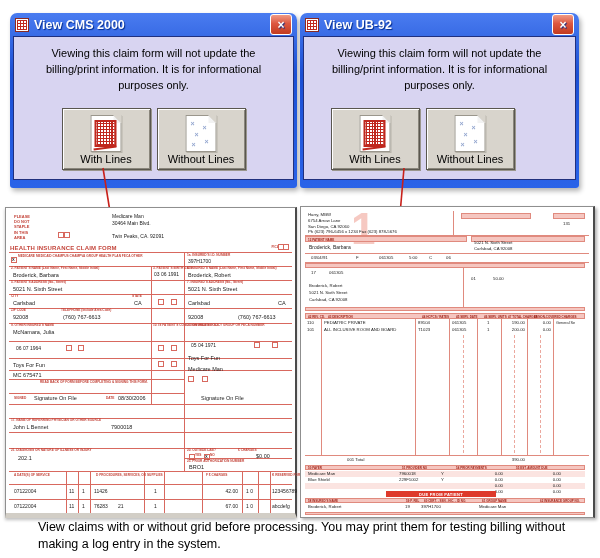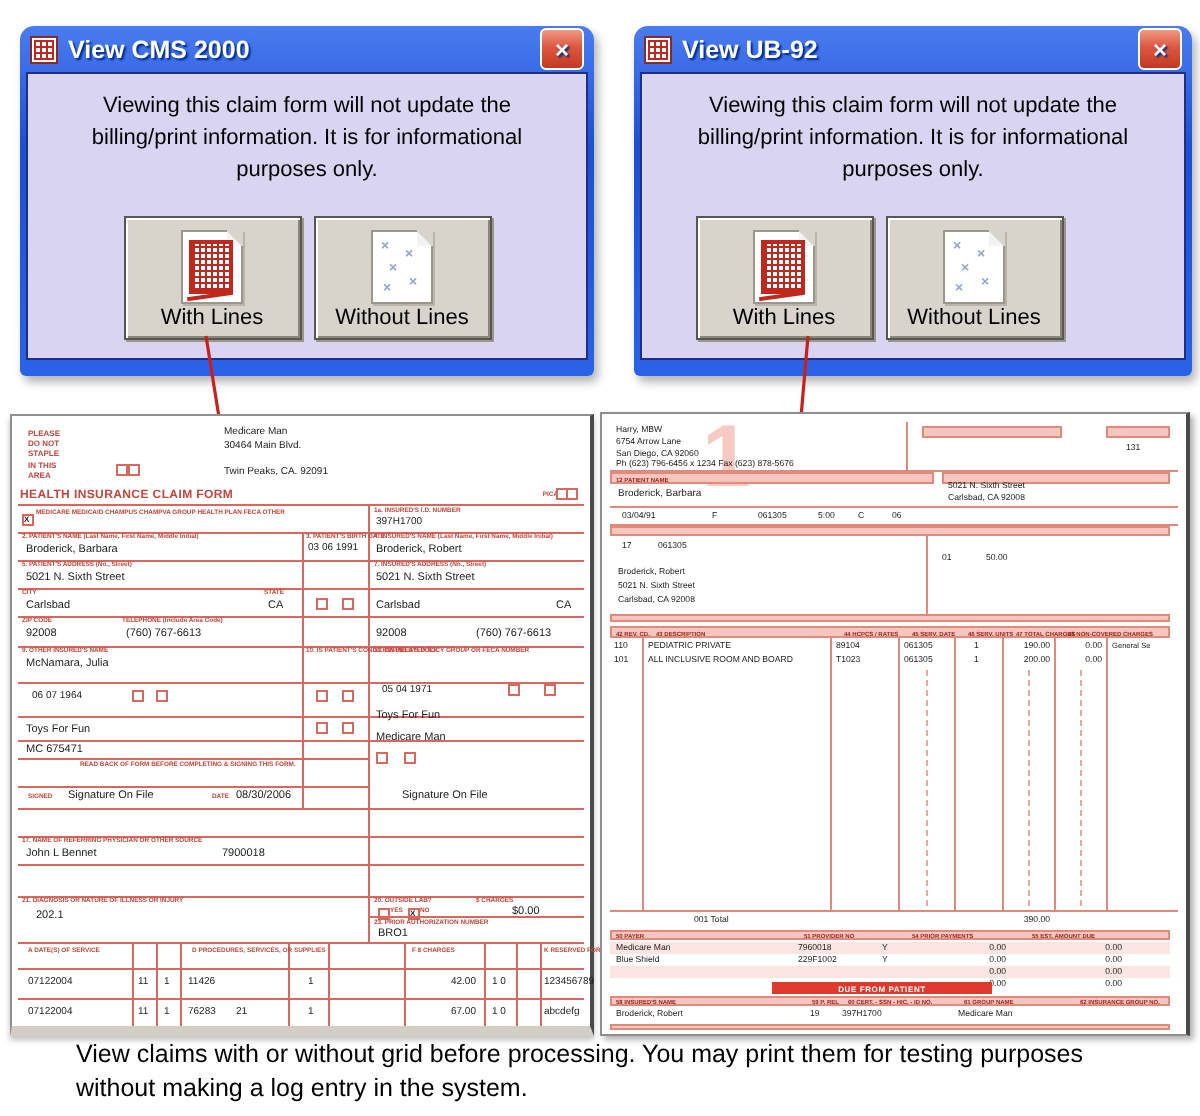--- a/index.html
+++ b/index.html
@@ -97,21 +97,21 @@
           <span class="xmark" style="left:8px;top:15px">×</span>
             <span class="xmark" style="left:18px;top:22px">×</span>
           <span class="xmark" style="left:5px;top:25px">×</span>
         </div>
         <div class="btn-label">Without Lines</div>
       </div>
     </div>
   </div>
 </div>
 
-<div class="xpwin" style="left:317px;top:13px;width:273px;height:172px">
+<div class="xpwin" style="left:300px;top:13px;width:273px;height:172px">
   <div class="titlebar">
     <div class="title-icon"></div>
     <span>View UB-92</span>
     <div class="close-btn">×</div>
   </div>
   <div class="xpbody">
     <div class="dlg-msg">Viewing this claim form will not update the
 billing/print information. It is for informational
 purposes only.</div>
     <div class="btn-row" style="padding-right:34px">
@@ -411,13 +411,13 @@
     <span class="ubl" style="left:176px;top:1px">61 GROUP NAME</span>
     <span class="ubl" style="left:234px;top:1px">62 INSURANCE GROUP NO.</span>
   </div>
   <div class="ubv" style="left:7px;top:298px">Broderick, Robert</div>
   <div class="ubv" style="left:104px;top:298px">19</div>
   <div class="ubv" style="left:120px;top:298px">397H1700</div>
   <div class="ubv" style="left:178px;top:298px">Medicare Man</div>
   <div class="ubbar" style="left:4px;top:305px;width:280px;height:3px"></div>
 </div>
 
-<div class="caption">View claims with or without grid before processing. You may print them for testing purposes without making a log entry in the system.</div>
+<div class="caption">View claims with or without grid before processing. You may print them for testing billing without making a log entry in the system.</div>
 
 </body></html>

